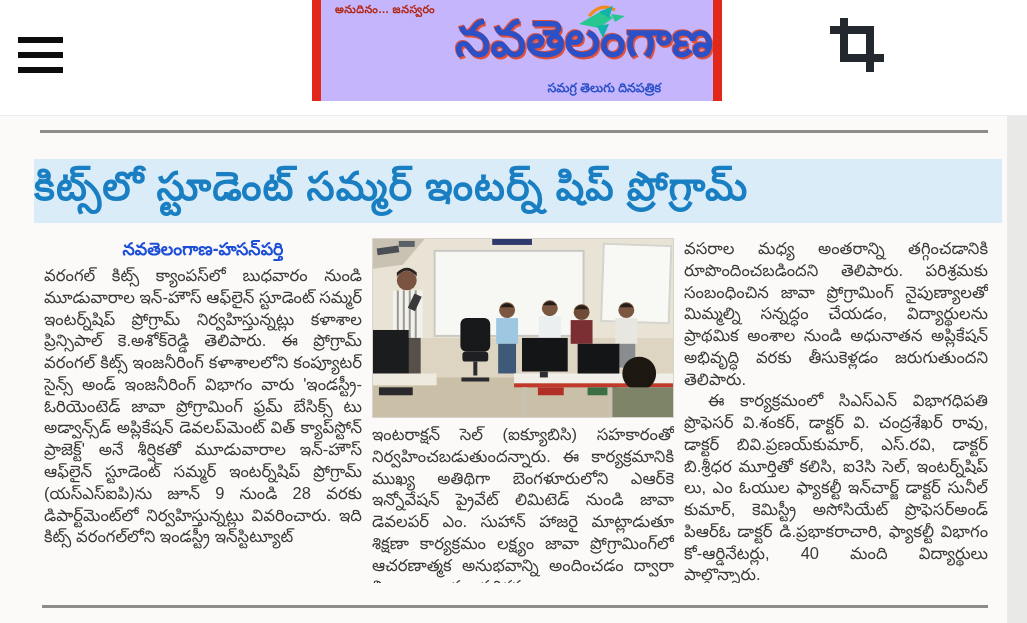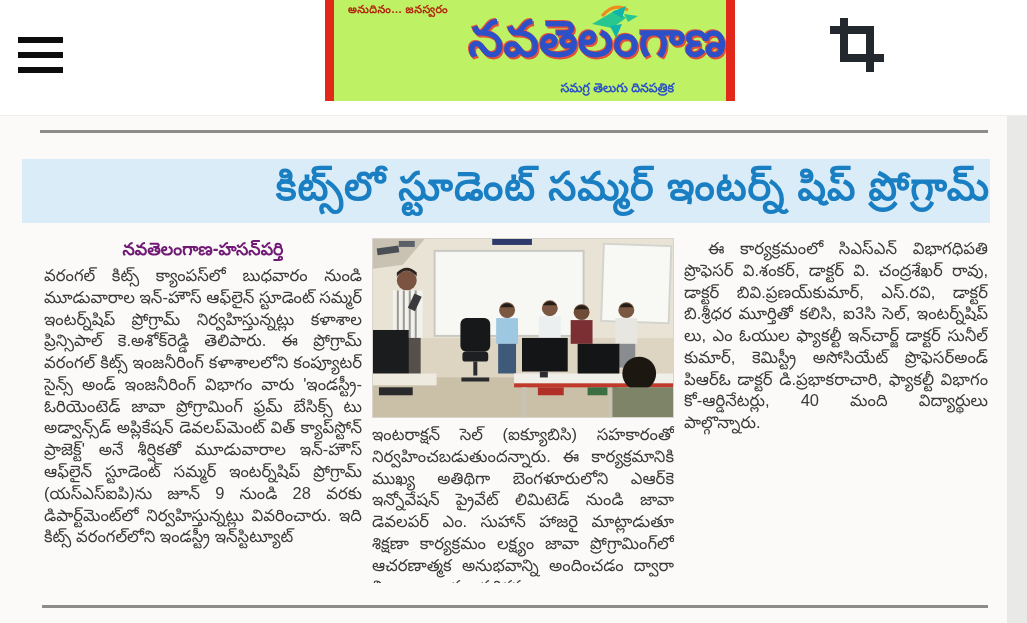--- a/index.html
+++ b/index.html
@@ -8,51 +8,51 @@
   .stage { position:relative; width:1027px; height:623px; background:#ffffff; }
 
   
   .appbar { position:absolute; left:0; top:0; width:1027px; height:115px; background:#fff; }
   .hamburger { position:absolute; left:18px; top:37px; width:45px; height:36px; cursor:pointer;
                display:flex; flex-direction:column; justify-content:space-between; }
   .hamburger span { display:block; width:45px; height:6px; background:#0d0d0d; }
   .crop-btn { position:absolute; left:828px; top:14px; width:58px; height:60px; cursor:pointer; }
 
   
-  .masthead { position:absolute; left:325px; top:0; width:410px; height:101px;
-              background:#bef264; border-left:9px solid #e2271b; border-right:9px solid #e2271b;
+  .masthead { position:absolute; left:312px; top:0; width:410px; height:101px;
+              background:#c4b5fd; border-left:9px solid #e2271b; border-right:9px solid #e2271b;
               overflow:hidden; }
   .mast-tag-top { position:absolute; left:14px; top:3px; font-size:11px; font-weight:bold;
                   color:#b3250f; letter-spacing:.5px; }
   .mast-title { position:absolute; left:0; right:0; top:14px; text-align:right;
                 font-size:50px; font-weight:bold; color:#2b50c8; line-height:1;
                 text-shadow:1.5px 1.5px 0 #e2513a, -1px -1px 0 #e2513a; white-space:nowrap; }
   .mast-tag-bottom { position:absolute; right:52px; bottom:3px; font-size:12.5px; font-weight:bold;
                      color:#2b50c8;margin-top:36px; }
   .mast-bird { position:absolute; left:248px; top:2px; }
 
   
   .scanarea { position:absolute; left:0; top:115px; width:1027px; height:508px;
               background:#fbfaf8; border-top:1px solid #ececec; }
   .scan-right-strip { position:absolute; right:0; top:0; width:20px; height:508px; background:#e9e9e8; }
   .rule { position:absolute; height:3px; background:#8c8c8c; }
   .rule-top { left:40px; top:14px; width:948px; }
   .rule-bottom { left:42px; top:489px; width:946px; }
 
-  .headline-band { position:absolute; left:22px; top:43px; width:968px; height:64px;
-                   background:#d9ecf8; display:flex; align-items:center; justify-content:flex-end; }
+  .headline-band { position:absolute; left:34px; top:43px; width:968px; height:64px;
+                   background:#d9ecf8; display:flex; align-items:center; justify-content:flex-start; }
   .headline { font-size:40px; font-weight:bold; color:#1a7ec2; white-space:nowrap; letter-spacing:1px; }
 
   .columns { position:absolute; left:44px; top:122px; width:944px; height:345px; }
   .col { position:absolute; top:0; height:345px; overflow:hidden; color:#3a3a3a;
          font-size:16.5px; line-height:1.32; text-align:justify; }
   .col1 { left:0; width:318px; }
   .col2 { left:328px; width:302px; }
   .col3 { left:640px; width:304px; }
-  .byline { text-align:center; font-weight:bold; font-size:17.5px; color:#701a75; margin-bottom:4px; }
+  .byline { text-align:center; font-weight:bold; font-size:17.5px; color:#1d4ed8; margin-bottom:4px; }
   .para2 { text-indent:24px; }
 
   
   .photo { width:302px; height:180px; border:1px solid #d8d4cc; background:#e9e3d6;
            margin-bottom:6px; display:block; }
 </style>
 </head>
 <body>
 
 <div class="stage">
@@ -164,20 +164,21 @@
           <circle cx="268" cy="136" r="17" fill="#1d1712"></circle>
           <rect x="240" y="150" width="62" height="30" fill="#7e8468"></rect>
 
           <rect x="150" y="150" width="5" height="30" fill="#c9c2b0"></rect>
           <rect x="236" y="150" width="5" height="30" fill="#c9c2b0"></rect>
         </svg>
         <div>ఇంటరాక్షన్ సెల్ (ఐక్యూబిసి) సహకారంతో నిర్వహించబడుతుందన్నారు. ఈ కార్యక్రమానికి ముఖ్య అతిథిగా బెంగళూరులోని ఎఆర్‌కె ఇన్నోవేషన్ ప్రైవేట్ లిమిటెడ్ నుండి జావా డెవలపర్ ఎం. సుహాన్ హాజరై మాట్లాడుతూ శిక్షణా కార్యక్రమం లక్ష్యం జావా ప్రోగ్రామింగ్‌లో ఆచరణాత్మక అనుభవాన్ని అందించడం ద్వారా విద్యా అభ్యాసం, పరిశ్రమ అ</div>
       </div>
 
       <div class="col col3">
+        <div>వసరాల మధ్య అంతరాన్ని తగ్గించడానికి రూపొందించబడిందని తెలిపారు. పరిశ్రమకు సంబంధించిన జావా ప్రోగ్రామింగ్ నైపుణ్యాలతో మిమ్మల్ని సన్నద్ధం చేయడం, విద్యార్థులను ప్రాథమిక అంశాల నుండి అధునాతన అప్లికేషన్ అభివృద్ధి వరకు తీసుకెళ్లడం జరుగుతుందని తెలిపారు.</div>
         <div class="para2">ఈ కార్యక్రమంలో సిఎస్‌ఎన్ విభాగధిపతి ప్రొఫెసర్ వి.శంకర్, డాక్టర్ వి. చంద్రశేఖర్ రావు, డాక్టర్ బివి.ప్రణయ్‌కుమార్, ఎస్.రవి, డాక్టర్ బి.శ్రీధర మూర్తితో కలిసి, ఐ3సి సెల్, ఇంటర్న్‌షిప్ లు, ఎం ఓయుల ఫ్యాకల్టీ ఇన్‌చార్జ్ డాక్టర్ సునీల్ కుమార్, కెమిస్ట్రీ అసోసియేట్ ప్రొఫెసర్‌అండ్ పిఆర్‌ఓ డాక్టర్ డి.ప్రభాకరాచారి, ఫ్యాకల్టీ విభాగం కో-ఆర్డినేటర్లు, 40 మంది విద్యార్థులు పాల్గొన్నారు.</div>
       </div>
 
     </div>
 
     <div class="rule rule-bottom"></div>
   </div>
 
 </div>
 

